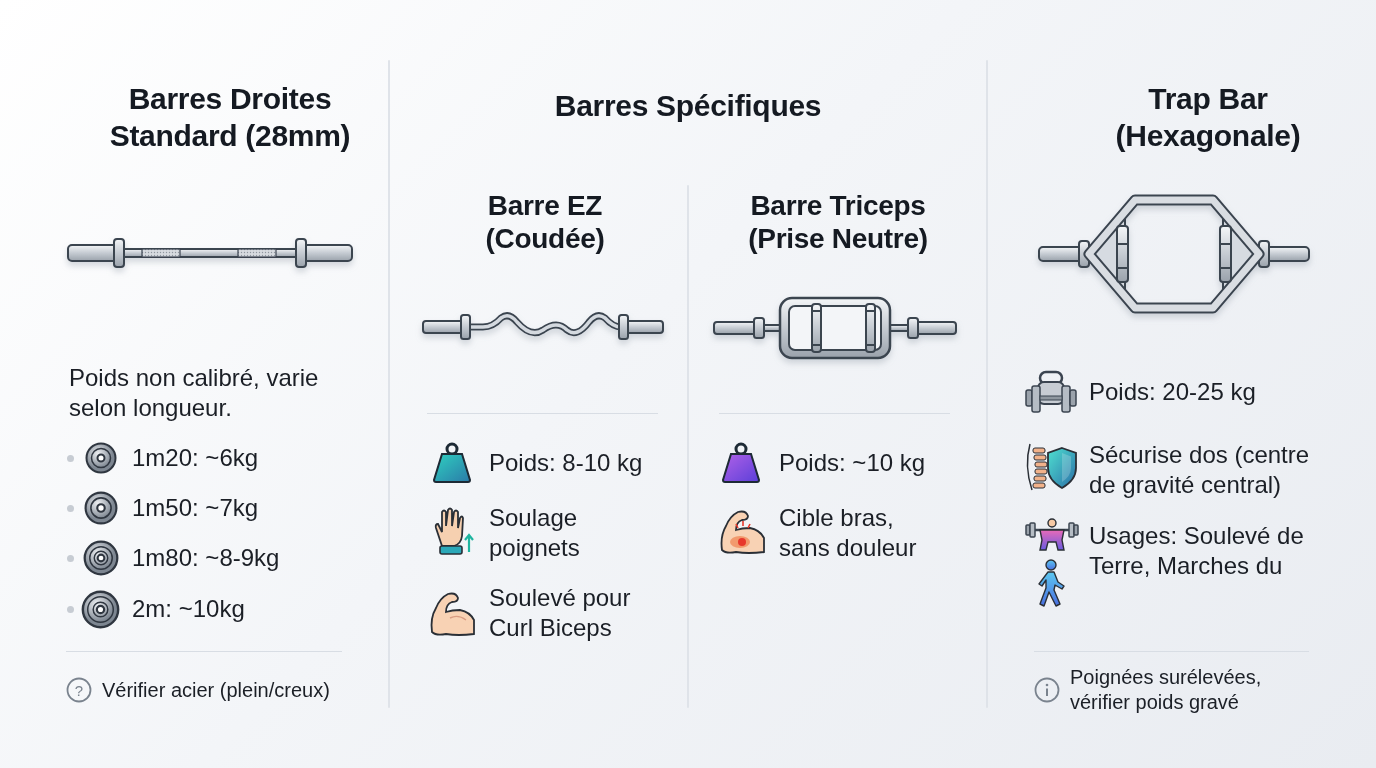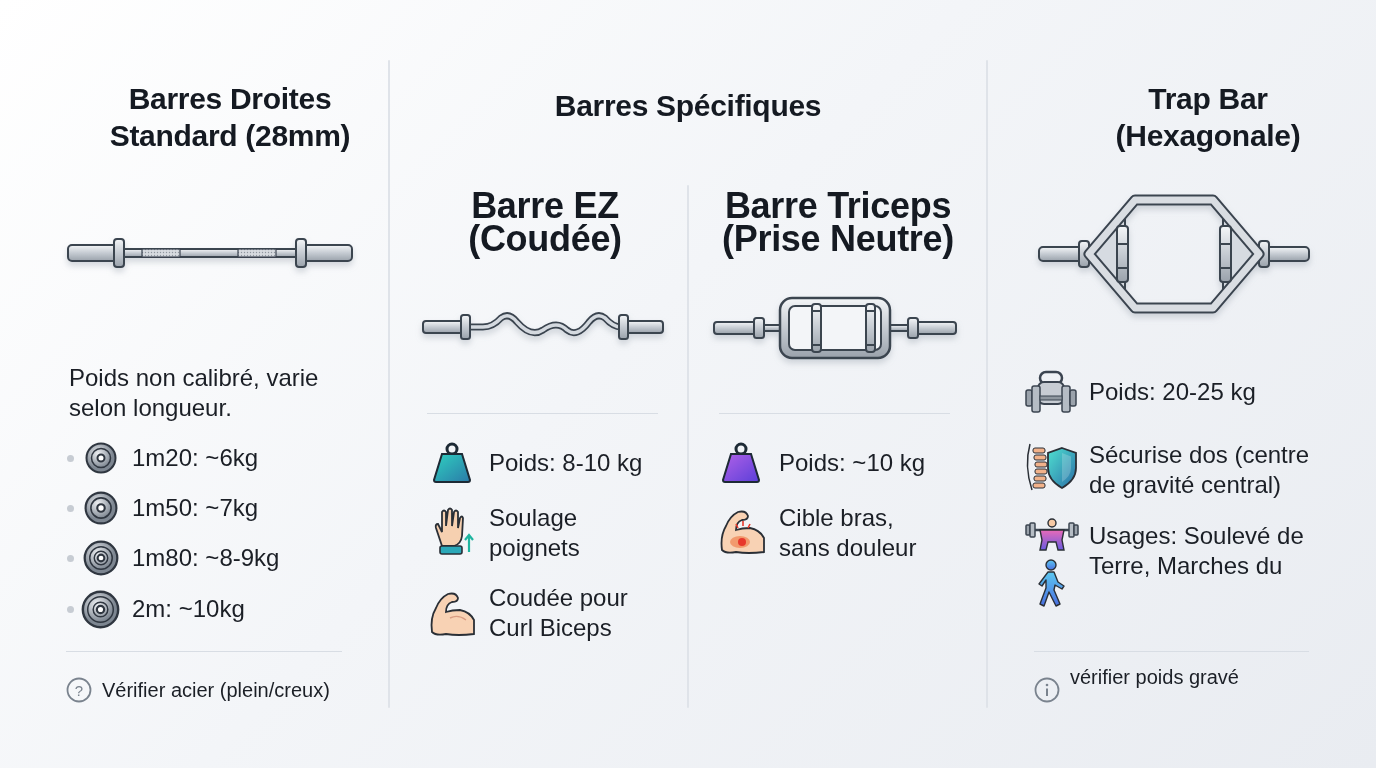--- a/index.html
+++ b/index.html
@@ -11,21 +11,21 @@
     background: linear-gradient(135deg, #ffffff 0%, #f3f5f8 45%, #e9ecf1 100%);
   }
   .abs { position: absolute; }
   .vdiv { position: absolute; width: 2px; background: #dfe3e9; border-radius: 1px; }
   .hdiv { position: absolute; height: 1px; background: #d8dde4; }
   .title {
     position: absolute; text-align: center; font-weight: 700;
     color: #151a22; letter-spacing: -0.3px;
   }
   .t-big { font-size: 30px; line-height: 37px; }
-  .t-sub { font-size: 36px; line-height: 33px; }
+  .t-sub { font-size: 28px; line-height: 33px; }
   .text { position: absolute; font-size: 24px; line-height: 30px; color: #1b1f26; }
   .small { font-size: 20px; line-height: 25px; }
   .bullet {
     position: absolute; width: 7px; height: 7px; border-radius: 50%; background: #c7ccd3;
   }
   svg { display: block; overflow: visible; }
 </style>
 </head>
 <body>
 
@@ -194,21 +194,21 @@
     </div>
 
     <div>
       <div class="abs" style="left:428px; top:588px;">
         <svg width="48" height="50" viewBox="0 0 48 50">
           <path d="M4 44 Q2 30 8 20 Q12 10 20 6 Q28 4 30 10 Q30 14 24 14 Q18 16 18 24 Q24 22 32 22 Q42 24 46 32 L46 46 Q30 48 18 46 Q8 48 4 44 Z" fill="#f8d2b4" stroke="#2a2f36" stroke-width="1.8"></path>
           <path d="M22 30 Q30 26 38 32" fill="none" stroke="#d99c82" stroke-width="1.4"></path>
         </svg>
       </div>
       <div class="text" style="left:489px; top:583px;">
-        <div>Coudée pour</div>
+        <div>Soulevé pour</div>
         <div>Curl Biceps</div>
       </div>
     </div>
   </div>
 
   <div>
     <div class="title t-sub" style="left:688px; width:300px; top:189px;">
       <div>Barre Triceps</div>
       <div>(Prise Neutre)</div>
     </div>
@@ -372,15 +372,16 @@
 
   <div class="hdiv" style="left:1034px; top:651px; width:275px;"></div>
   <div class="abs" style="left:1034px; top:677px;">
     <svg width="26" height="26" viewBox="0 0 26 26">
         <circle cx="13" cy="13" r="11.5" fill="none" stroke="#7a838e" stroke-width="1.8"></circle>
       <circle cx="13" cy="8" r="1.3" fill="#7a838e"></circle>
         <line x1="13" y1="11.5" x2="13" y2="19" stroke="#7a838e" stroke-width="2"></line>
       </svg>
   </div>
   <div class="text small" style="left:1070px; top:665px;">
+    <div>Poignées surélevées,</div>
     <div>vérifier poids gravé</div>
   </div>
 </section>
 
 </body></html>

